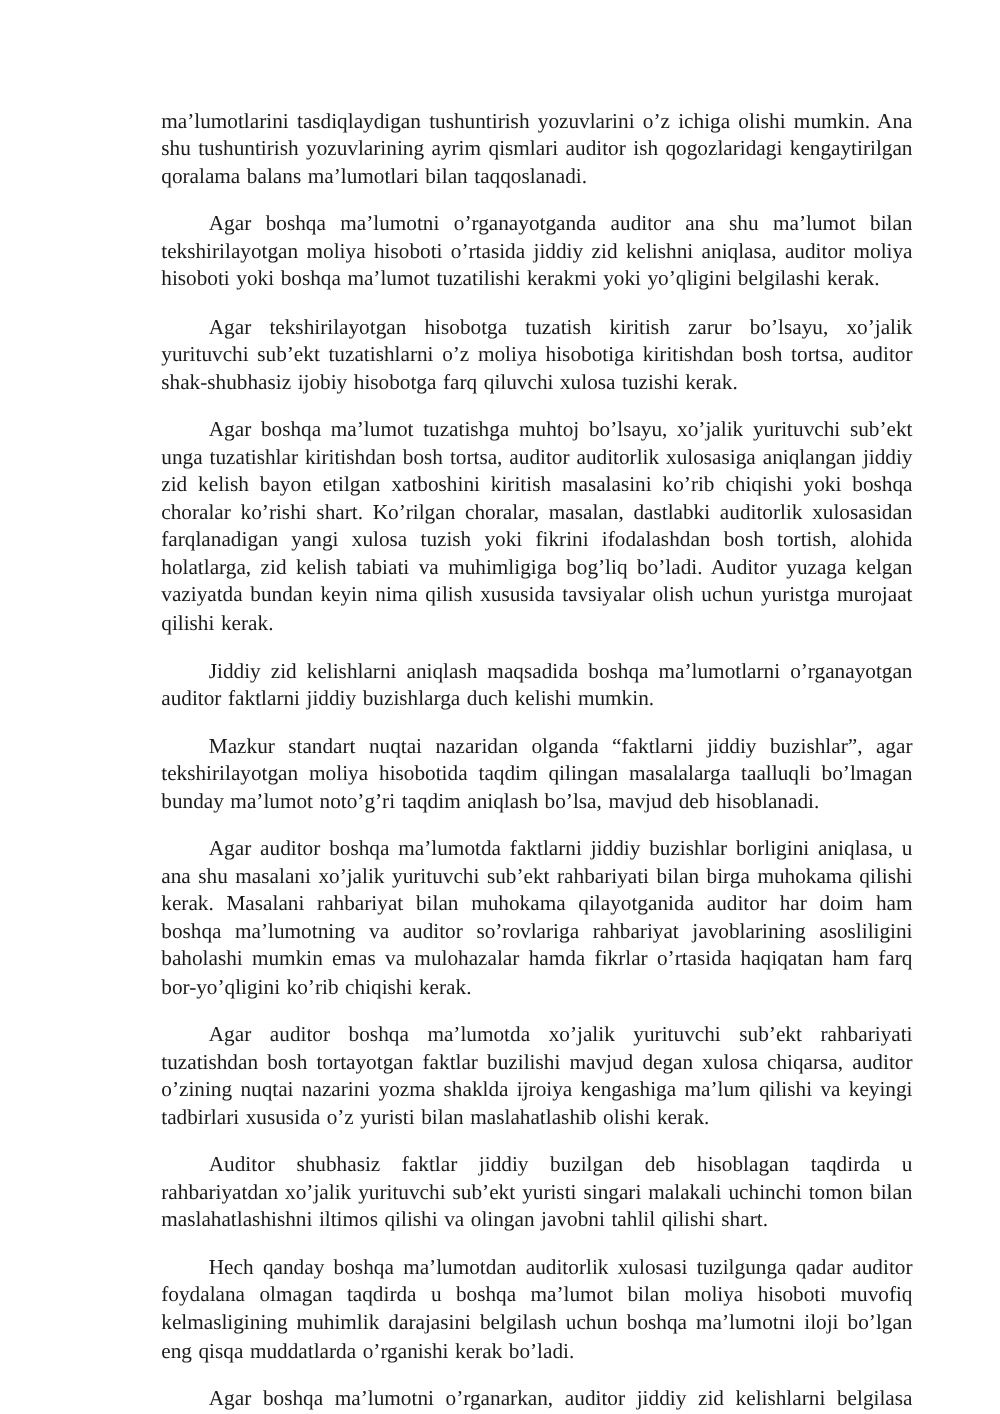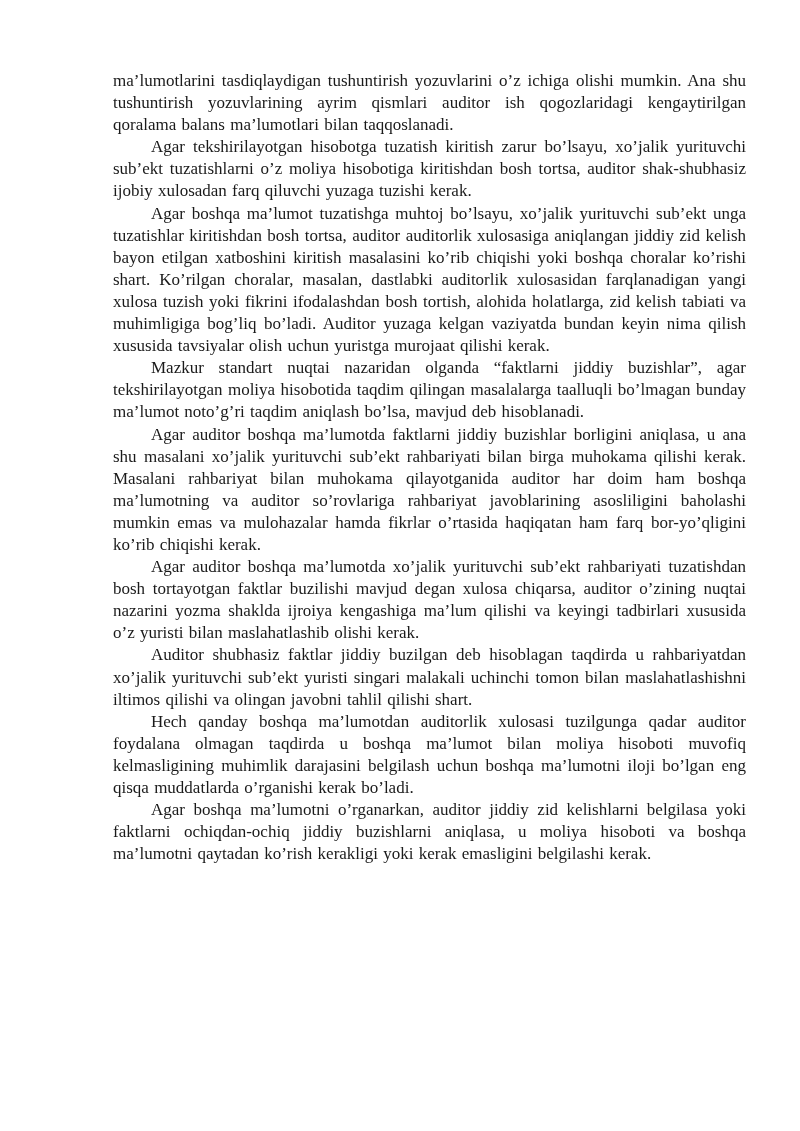--- a/index.html
+++ b/index.html
@@ -21,36 +21,38 @@
     top: 70px;
     width: 633px;
     color: #1a1a1a;
     font-size: 17px;
     line-height: 22.1px;
     text-align: justify;
     text-justify: inter-word;
     word-spacing: 1px;
   }
   .text-block p {
-    margin: 0;
+    margin: 16px;
     padding: 0;
     text-indent: 0;
   }
   .text-block p.indent {
     text-indent: 38px;
   }
 </style>
 </head>
 <body>
 
 <div class="page">
   <div class="text-block">
     <p>ma’lumotlarini tasdiqlaydigan tushuntirish yozuvlarini o’z ichiga olishi mumkin. Ana shu tushuntirish yozuvlarining ayrim qismlari auditor ish qogozlaridagi kengaytirilgan qoralama balans ma’lumotlari bilan taqqoslanadi.</p>
-    <p class="indent">Agar tekshirilayotgan hisobotga tuzatish kiritish zarur bo’lsayu, xo’jalik yurituvchi sub’ekt tuzatishlarni o’z moliya hisobotiga kiritishdan bosh tortsa, auditor shak-shubhasiz ijobiy xulosadan farq qiluvchi yuzaga tuzishi kerak.</p>
+    <p class="indent">Agar boshqa ma’lumotni o’rganayotganda auditor ana shu ma’lumot bilan tekshirilayotgan moliya hisoboti o’rtasida jiddiy zid kelishni aniqlasa, auditor moliya hisoboti yoki boshqa ma’lumot tuzatilishi kerakmi yoki yo’qligini belgilashi kerak.</p>
+    <p class="indent">Agar tekshirilayotgan hisobotga tuzatish kiritish zarur bo’lsayu, xo’jalik yurituvchi sub’ekt tuzatishlarni o’z moliya hisobotiga kiritishdan bosh tortsa, auditor shak-shubhasiz ijobiy hisobotga farq qiluvchi xulosa tuzishi kerak.</p>
     <p class="indent">Agar boshqa ma’lumot tuzatishga muhtoj bo’lsayu, xo’jalik yurituvchi sub’ekt unga tuzatishlar kiritishdan bosh tortsa, auditor auditorlik xulosasiga aniqlangan jiddiy zid kelish bayon etilgan xatboshini kiritish masalasini ko’rib chiqishi yoki boshqa choralar ko’rishi shart. Ko’rilgan choralar, masalan, dastlabki auditorlik xulosasidan farqlanadigan yangi xulosa tuzish yoki fikrini ifodalashdan bosh tortish, alohida holatlarga, zid kelish tabiati va muhimligiga bog’liq bo’ladi. Auditor yuzaga kelgan vaziyatda bundan keyin nima qilish xususida tavsiyalar olish uchun yuristga murojaat qilishi kerak.</p>
+    <p class="indent">Jiddiy zid kelishlarni aniqlash maqsadida boshqa ma’lumotlarni o’rganayotgan auditor faktlarni jiddiy buzishlarga duch kelishi mumkin.</p>
     <p class="indent">Mazkur standart nuqtai nazaridan olganda “faktlarni jiddiy buzishlar”, agar tekshirilayotgan moliya hisobotida taqdim qilingan masalalarga taalluqli bo’lmagan bunday ma’lumot noto’g’ri taqdim aniqlash bo’lsa, mavjud deb hisoblanadi.</p>
     <p class="indent">Agar auditor boshqa ma’lumotda faktlarni jiddiy buzishlar borligini aniqlasa, u ana shu masalani xo’jalik yurituvchi sub’ekt rahbariyati bilan birga muhokama qilishi kerak. Masalani rahbariyat bilan muhokama qilayotganida auditor har doim ham boshqa ma’lumotning va auditor so’rovlariga rahbariyat javoblarining asosliligini baholashi mumkin emas va mulohazalar hamda fikrlar o’rtasida haqiqatan ham farq bor-yo’qligini ko’rib chiqishi kerak.</p>
     <p class="indent">Agar auditor boshqa ma’lumotda xo’jalik yurituvchi sub’ekt rahbariyati tuzatishdan bosh tortayotgan faktlar buzilishi mavjud degan xulosa chiqarsa, auditor o’zining nuqtai nazarini yozma shaklda ijroiya kengashiga ma’lum qilishi va keyingi tadbirlari xususida o’z yuristi bilan maslahatlashib olishi kerak.</p>
     <p class="indent">Auditor shubhasiz faktlar jiddiy buzilgan deb hisoblagan taqdirda u rahbariyatdan xo’jalik yurituvchi sub’ekt yuristi singari malakali uchinchi tomon bilan maslahatlashishni iltimos qilishi va olingan javobni tahlil qilishi shart.</p>
     <p class="indent">Hech qanday boshqa ma’lumotdan auditorlik xulosasi tuzilgunga qadar auditor foydalana olmagan taqdirda u boshqa ma’lumot bilan moliya hisoboti muvofiq kelmasligining muhimlik darajasini belgilash uchun boshqa ma’lumotni iloji bo’lgan eng qisqa muddatlarda o’rganishi kerak bo’ladi.</p>
     <p class="indent">Agar boshqa ma’lumotni o’rganarkan, auditor jiddiy zid kelishlarni belgilasa yoki faktlarni ochiqdan-ochiq jiddiy buzishlarni aniqlasa, u moliya hisoboti va boshqa ma’lumotni qaytadan ko’rish kerakligi yoki kerak emasligini belgilashi kerak.</p>
   </div>
 </div>
 
 </body></html>

